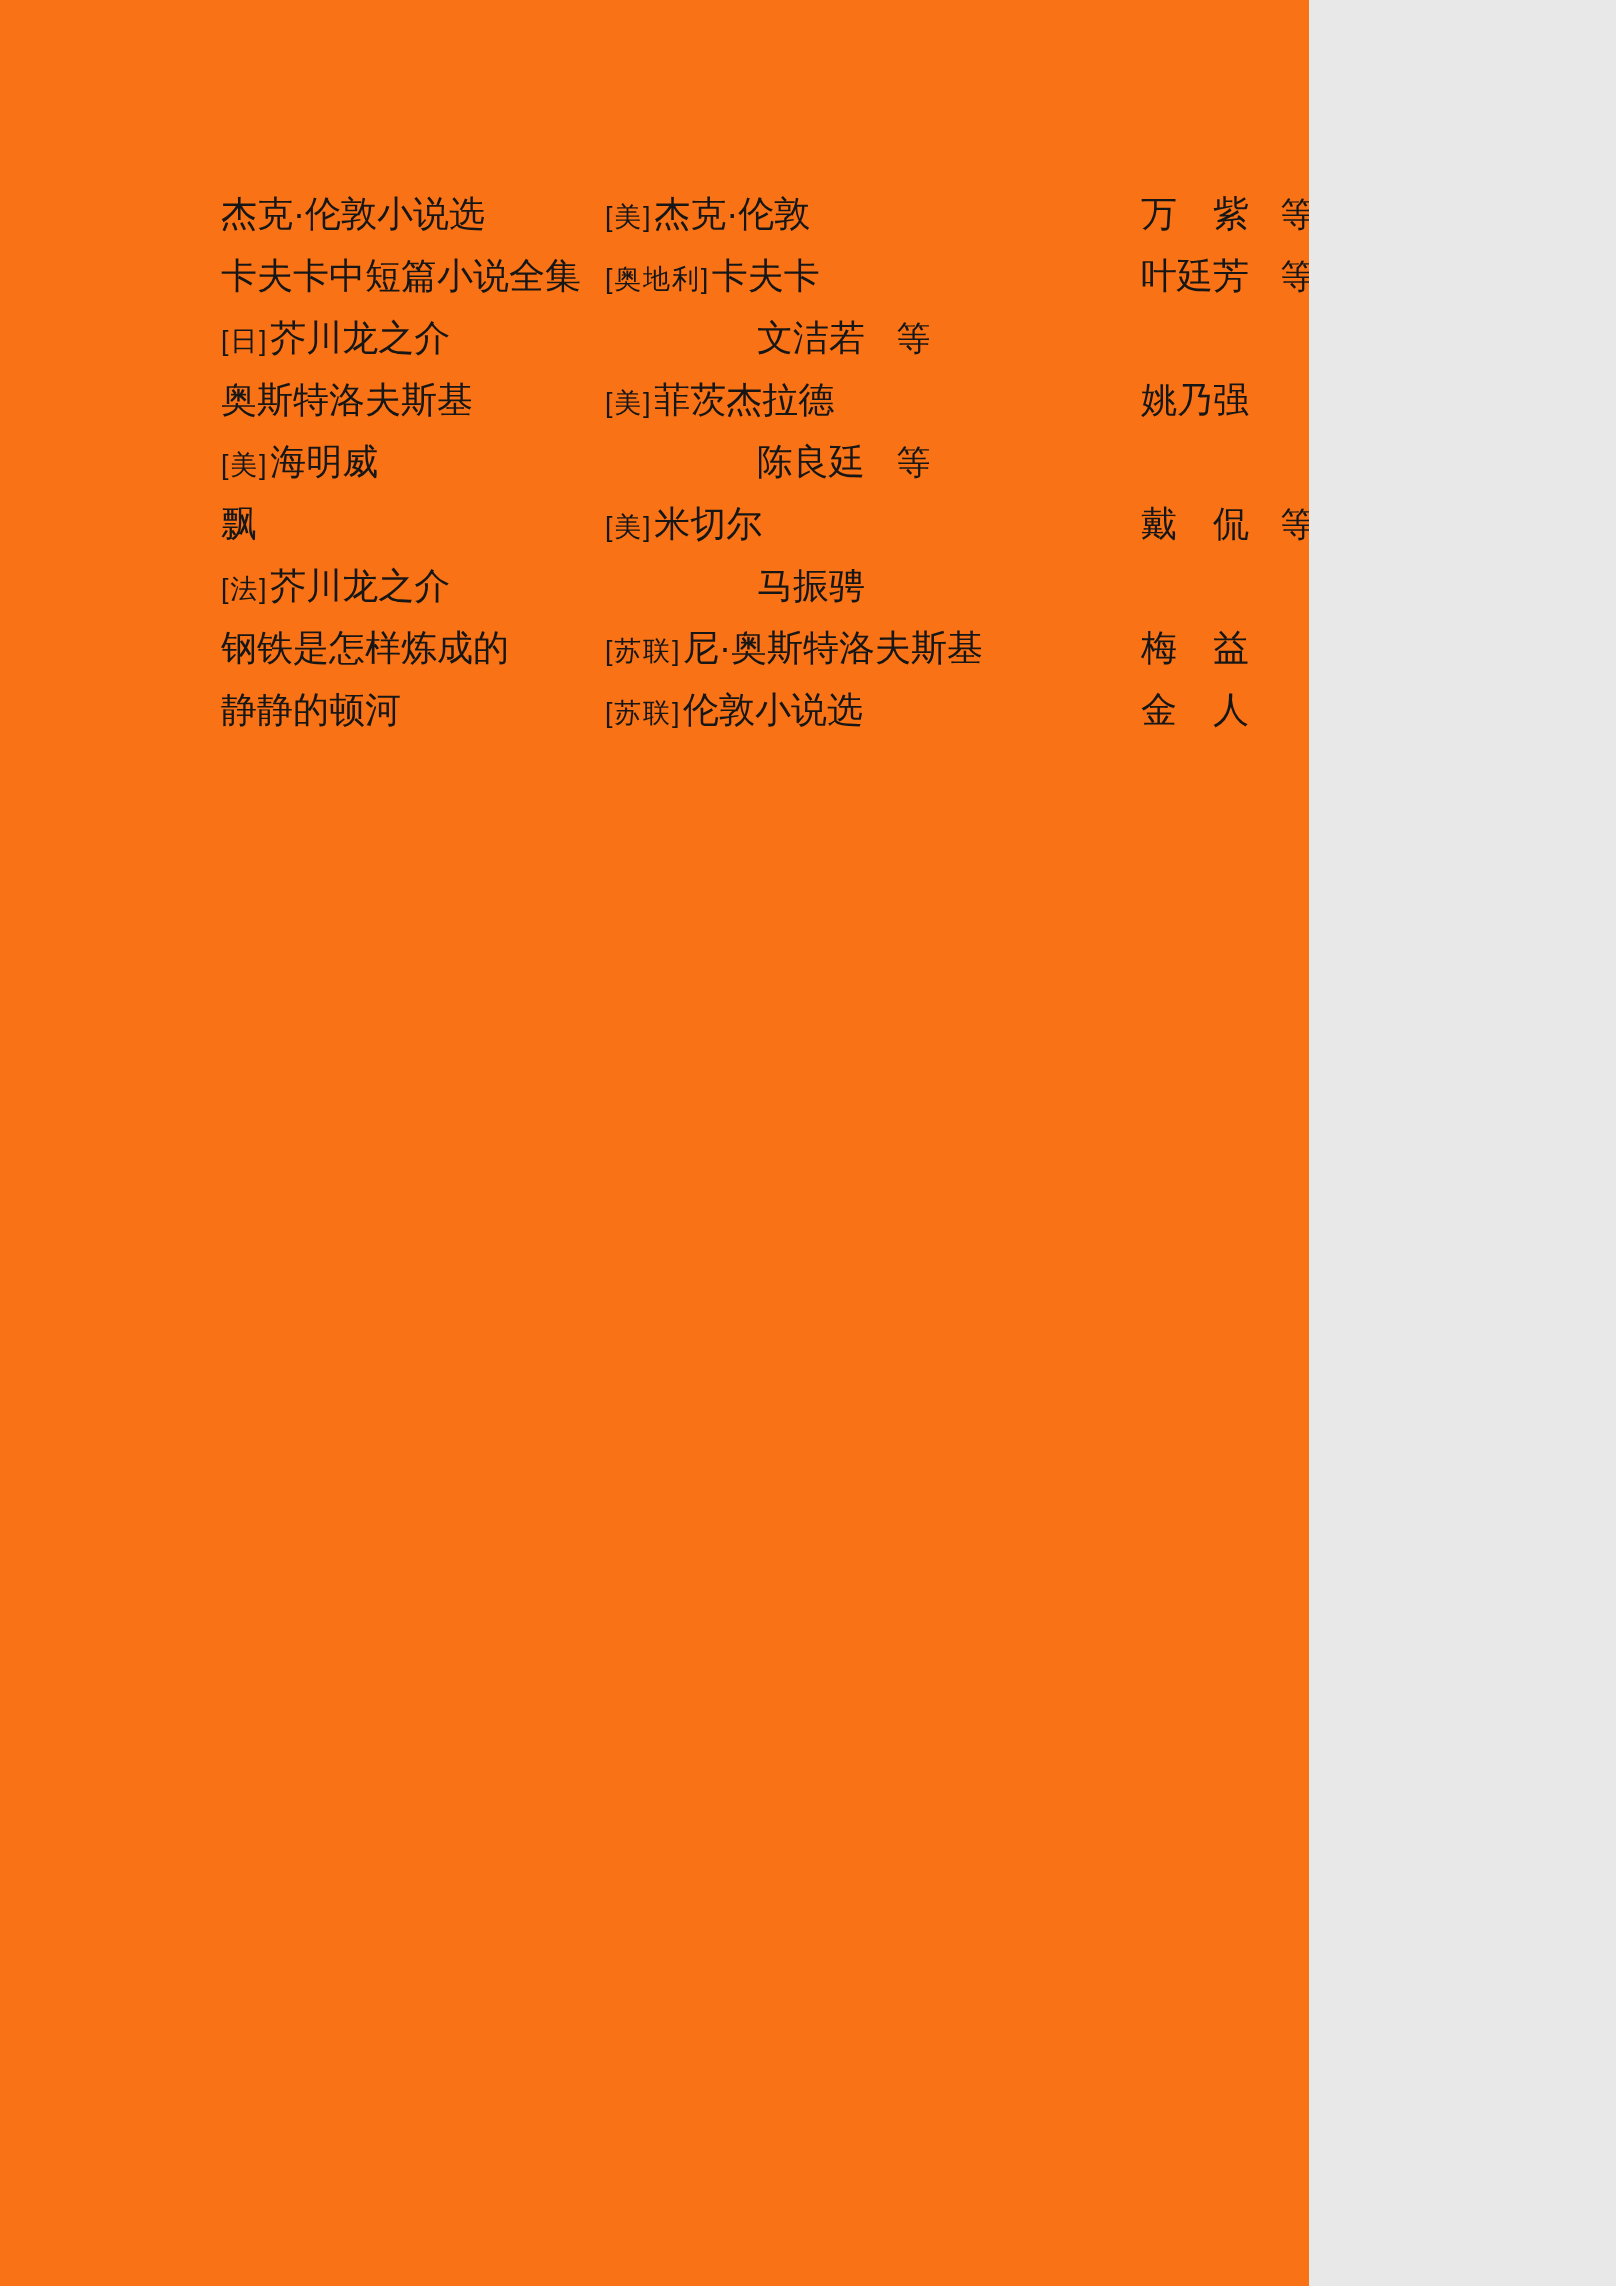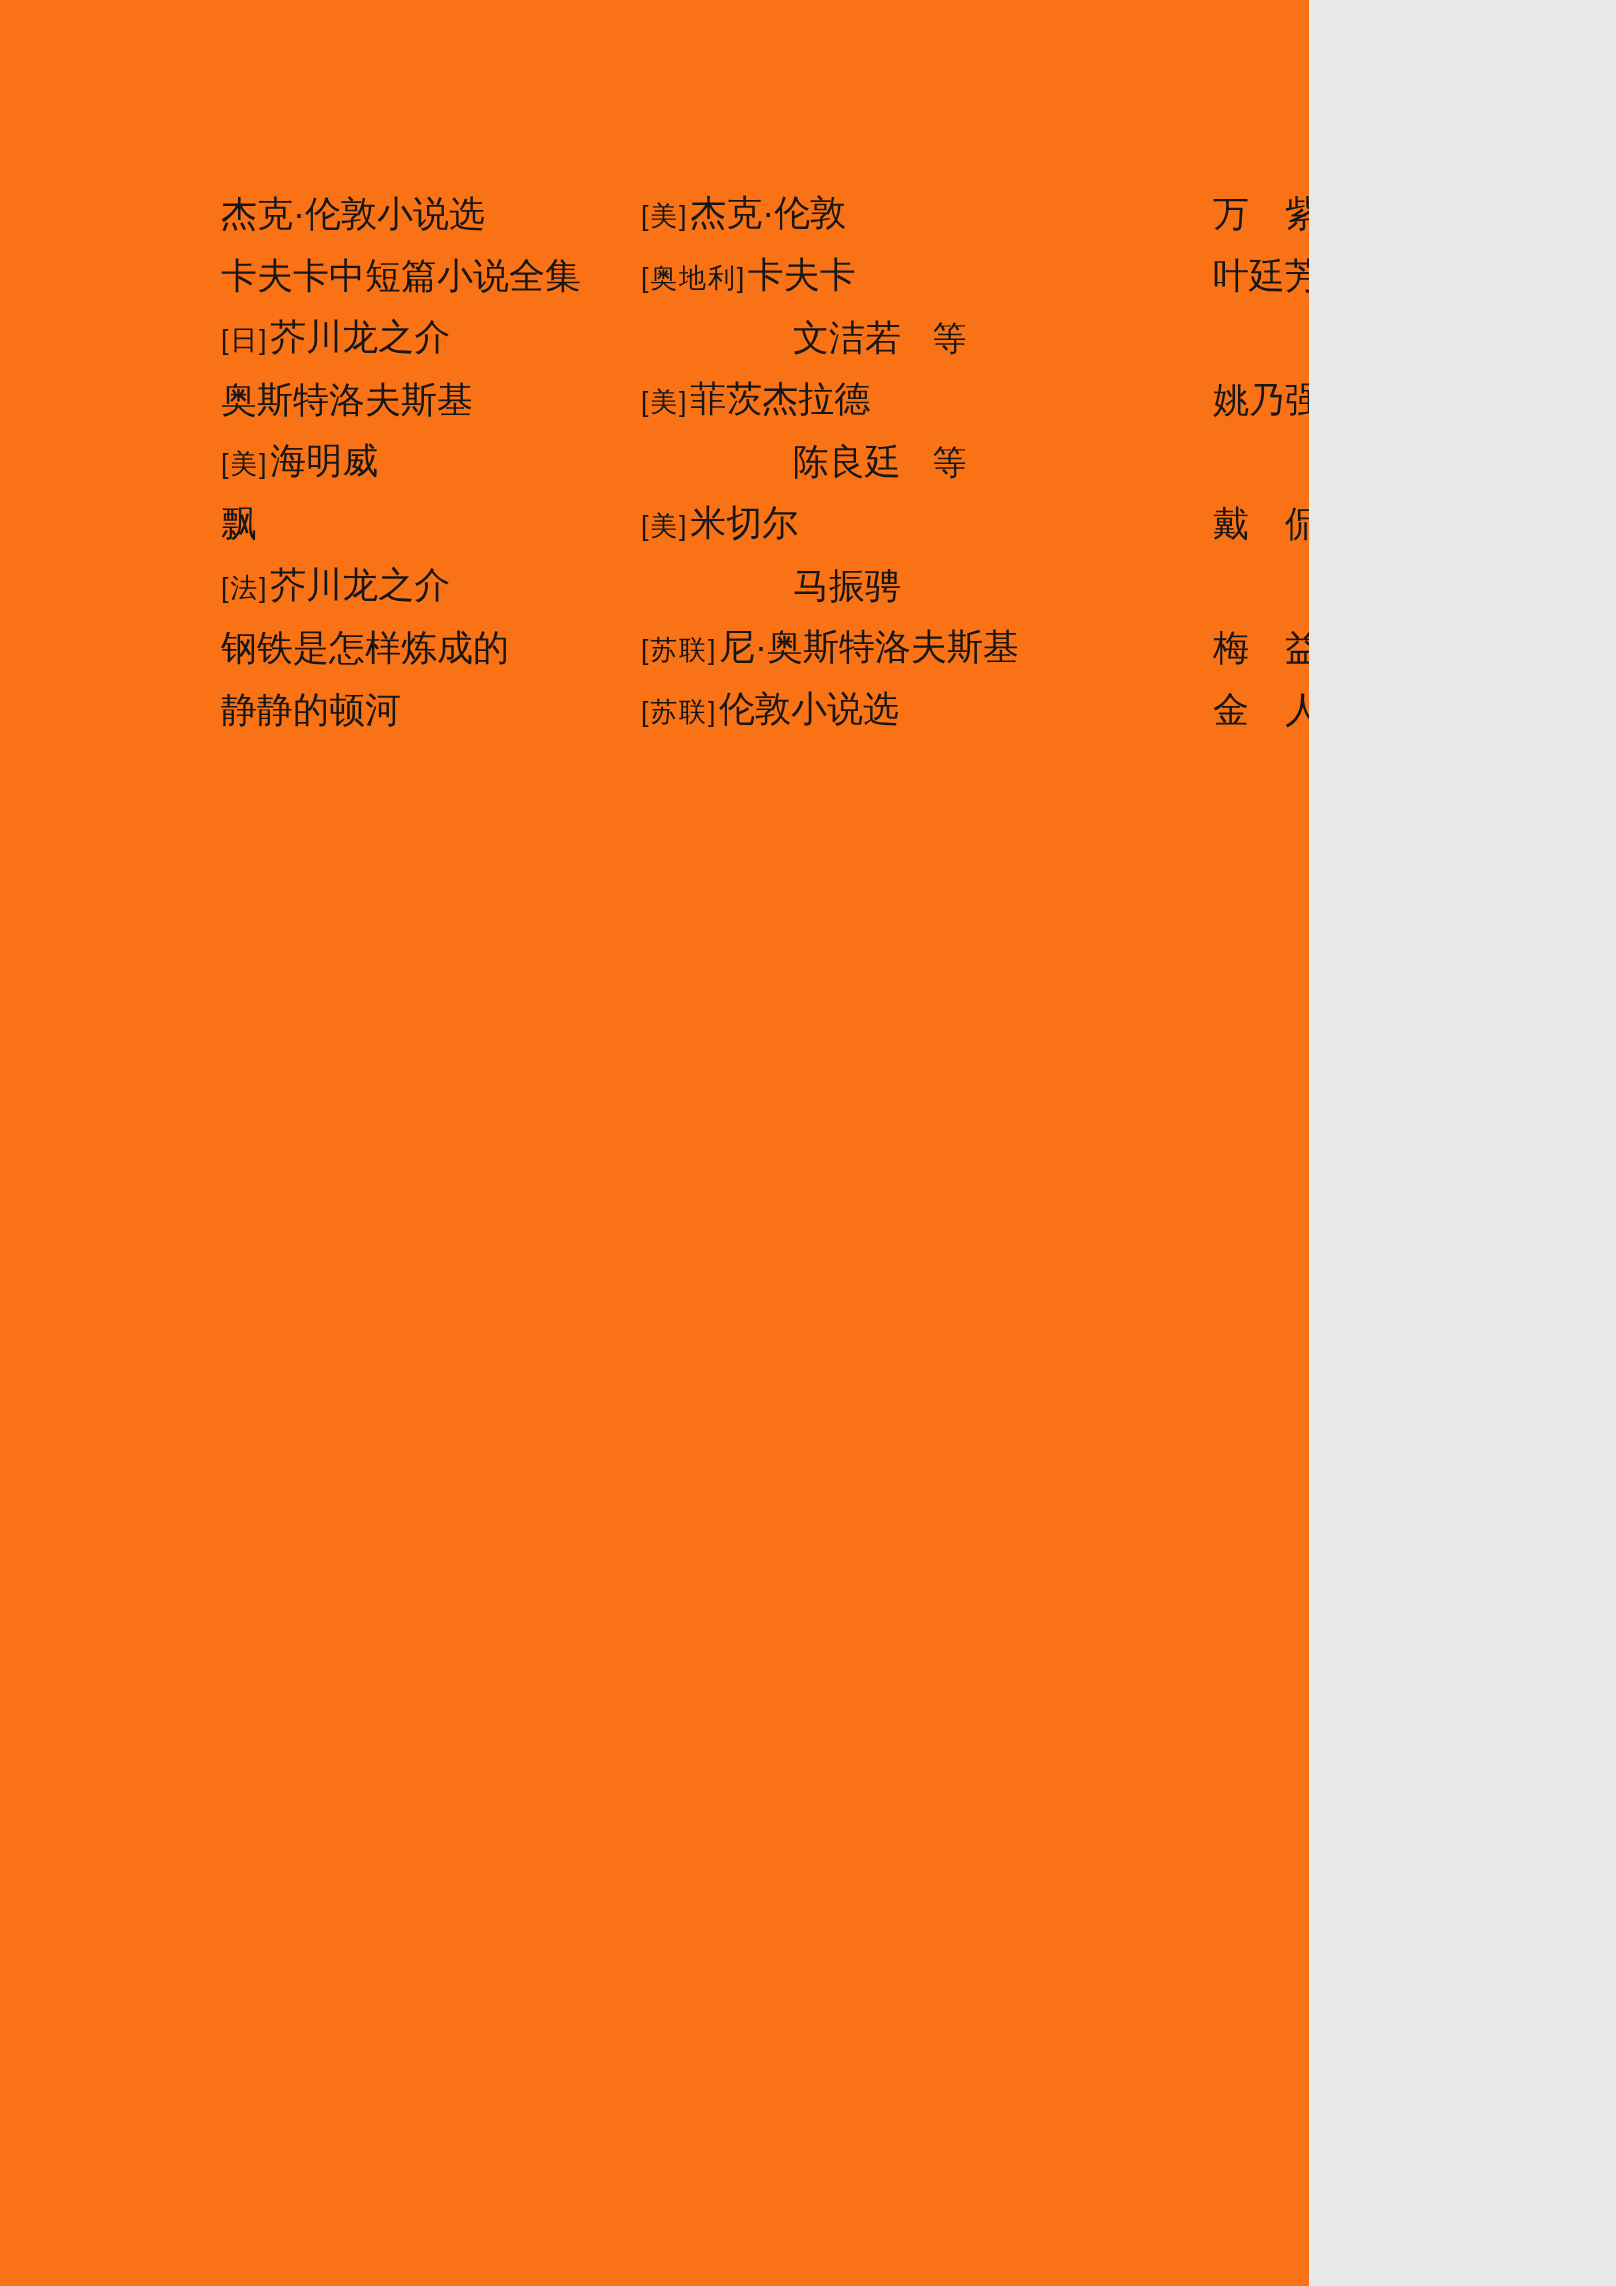--- a/index.html
+++ b/index.html
@@ -45,26 +45,25 @@
 
   
   .book-list {
     position: absolute;
     left: 221px;
     top: 183px;
     width: 1260px;
   }
   .book-row {
     display: flex;
-    align-items: center;
+    align-items: flex-start;
     height: 62px;
     font-size: 36px;
     line-height: 62px;
     white-space: nowrap;
-    gap: 36px;
   }
   .col-title {
     width: 384px;
     flex: 0 0 384px;
   }
   .col-author {
     width: 536px;
     flex: 0 0 536px;
   }
   .origin {

